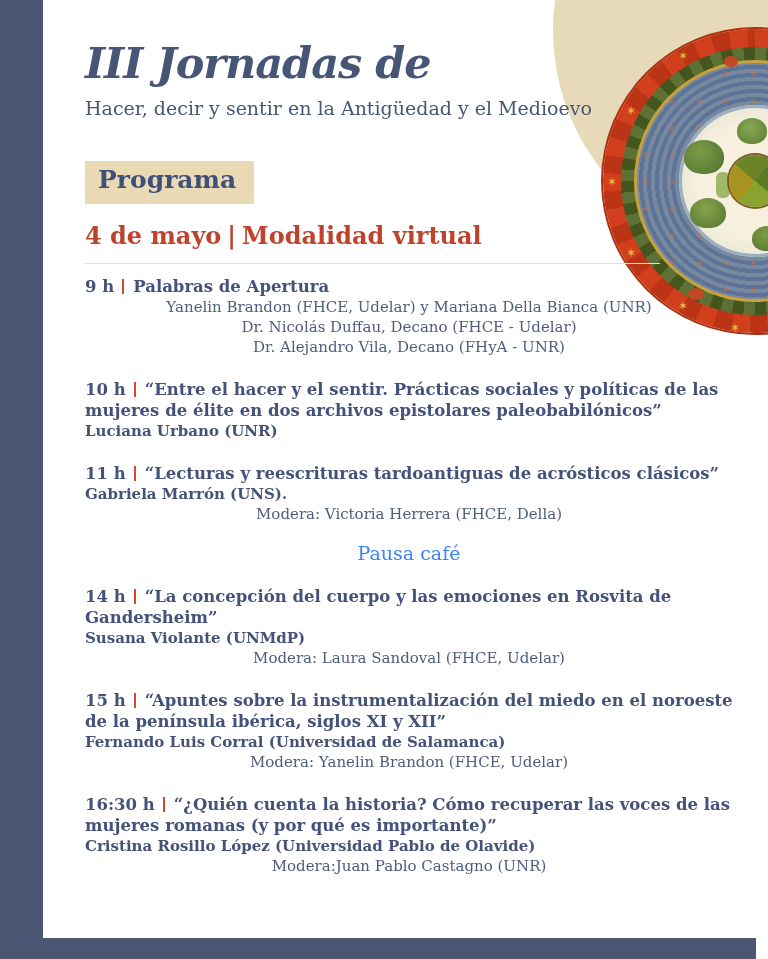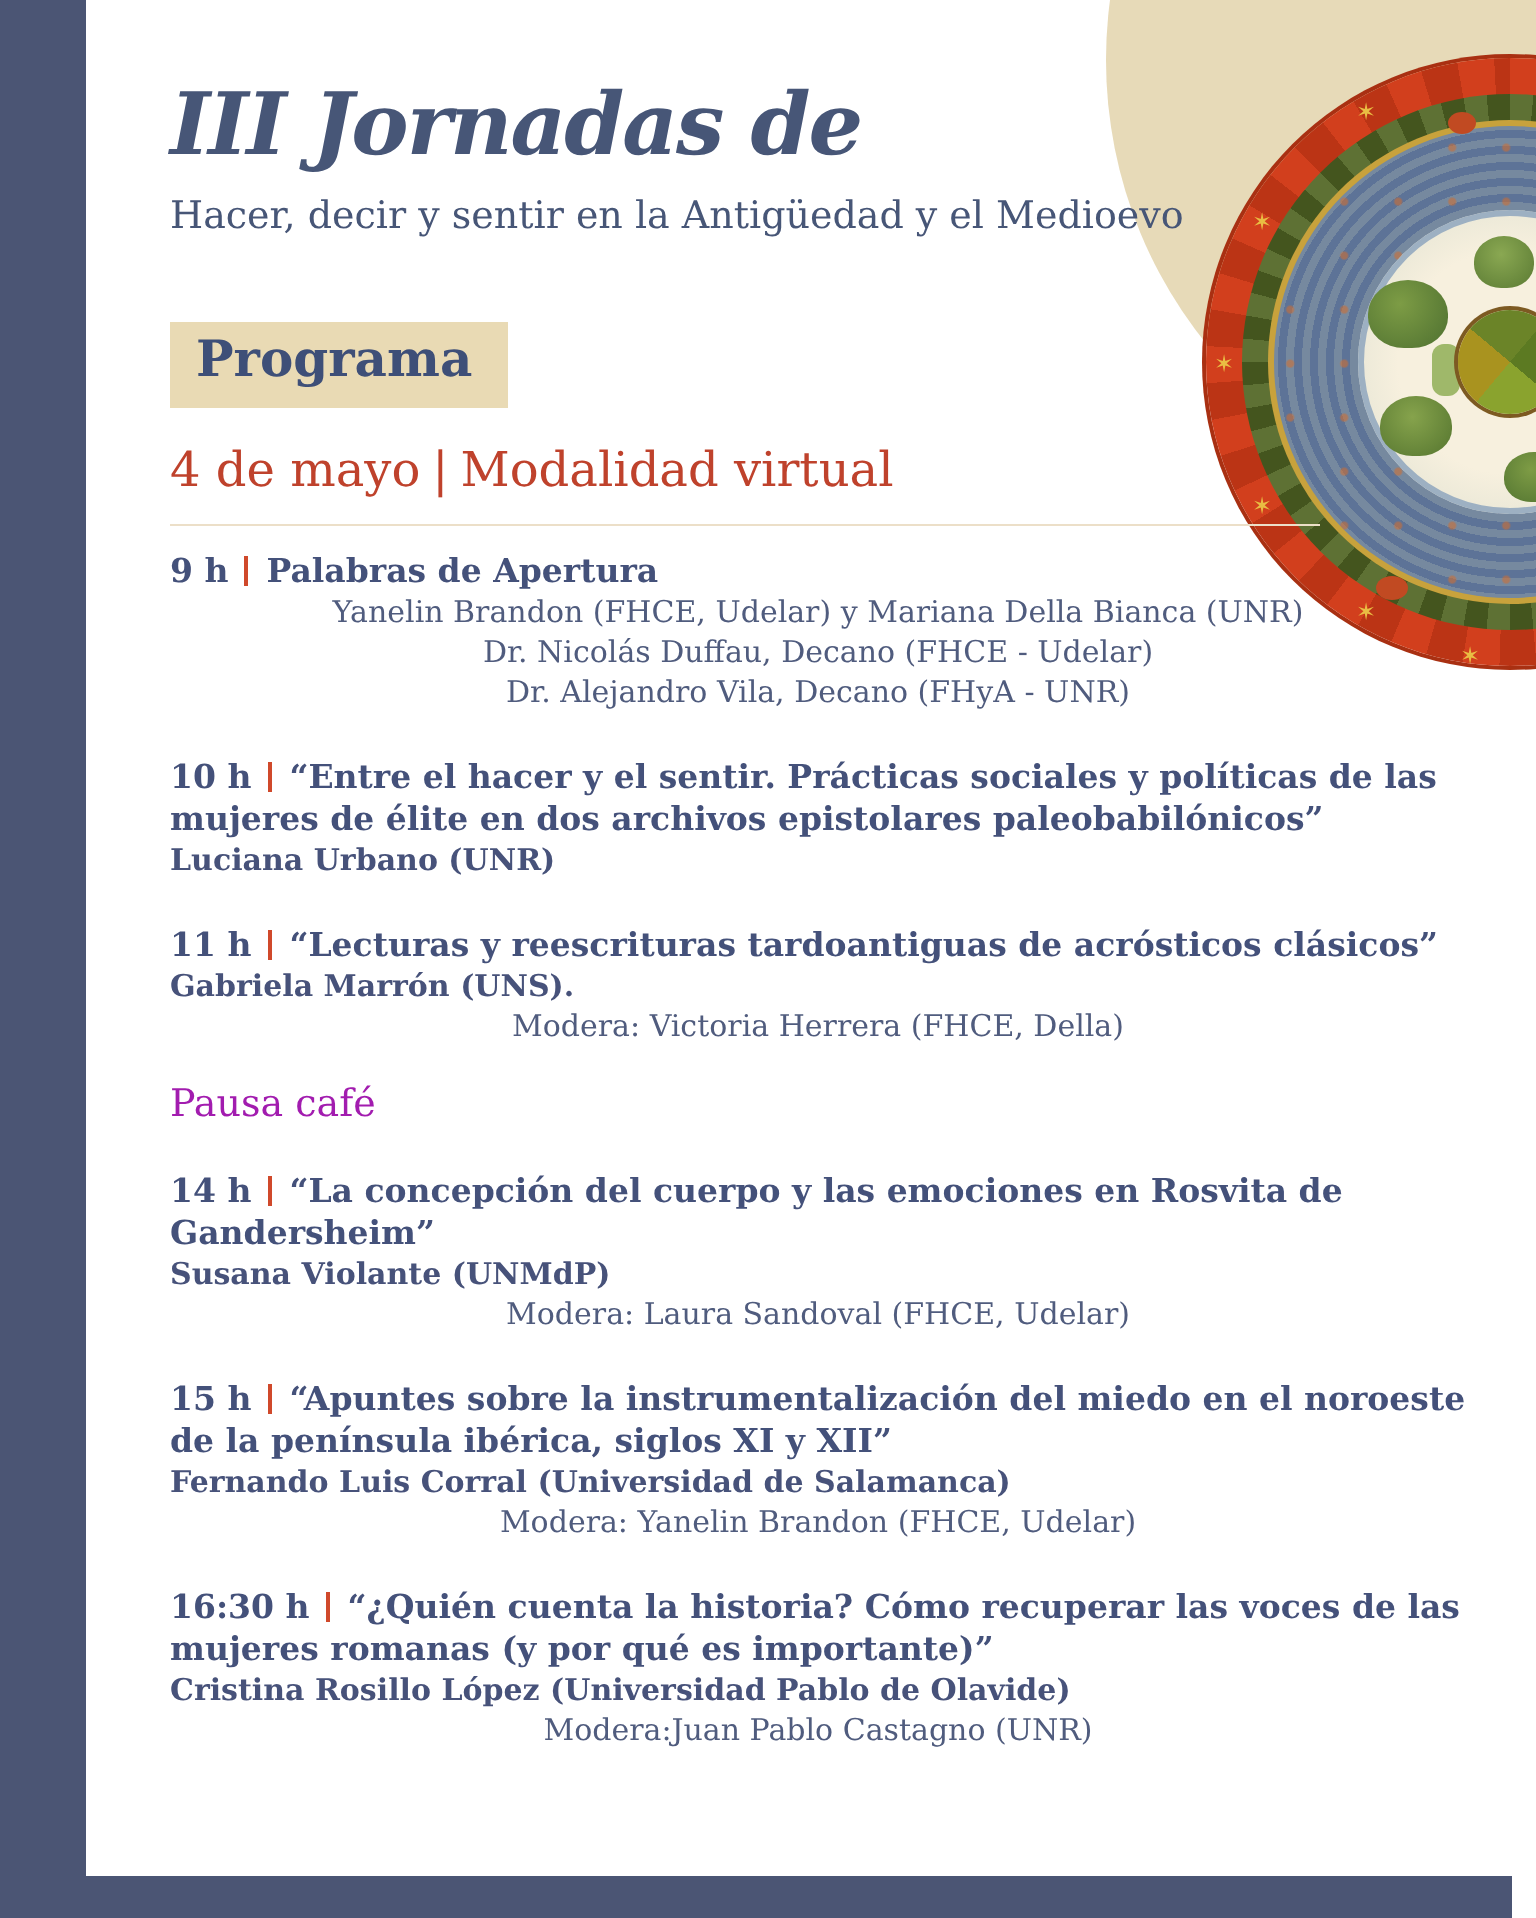--- a/index.html
+++ b/index.html
@@ -57,33 +57,33 @@
     margin-top:40px; font-weight:bold; font-size:43px; line-height:1.1;
     letter-spacing:-1px; color:#475677;font-style:italic;
   }
   .subtitle { margin-top:10px; font-weight:normal; font-size:19px; color:#475677; }
 
   .program-badge {
     display:inline-block; margin-top:42px; padding:4px 18px 10px 13px;
     background:#e9dab4; color:#3e4f78; font-weight:bold; font-size:25px;
   }
 
-  .day-heading { margin-top:17px; font-weight:normal; font-size:24px; color:#bf422c; }
+  .day-heading { margin-top:17px; font-weight:bold; font-size:24px; color:#bf422c; }
   .day-heading .pipe { padding:0 6px; }
 
   .rule { margin-top:13px; height:1px; background:#ecdfc8; width:575px; }
 
   .item { margin-top:22px; }
   .item.first { margin-top:12px; }
   .item-title { font-size:16.5px; font-weight:bold; line-height:21px; color:#44517a; }
   .time-sep { display:inline-block; width:2px; height:15px; background:#d0492b;
               margin:0 9px 0 8px; vertical-align:-2px; }
   .plain-line, .modera { font-size:15px; line-height:20px; color:#505c7e;text-align:center; }
   .speaker { font-size:15px; line-height:20px; font-weight:bold; color:#47527a; }
-  .pausa { margin-top:18px; font-size:19px; color:#a21caf; }
+  .pausa { margin-top:18px; font-size:19px; color:#3b82f6;text-align:center; }
 </style>
 </head>
 <body>
 
 <div class="poster">
 
   <div class="left-bar"></div>
   <div class="footer-bar"></div>
 
   <div class="art">

